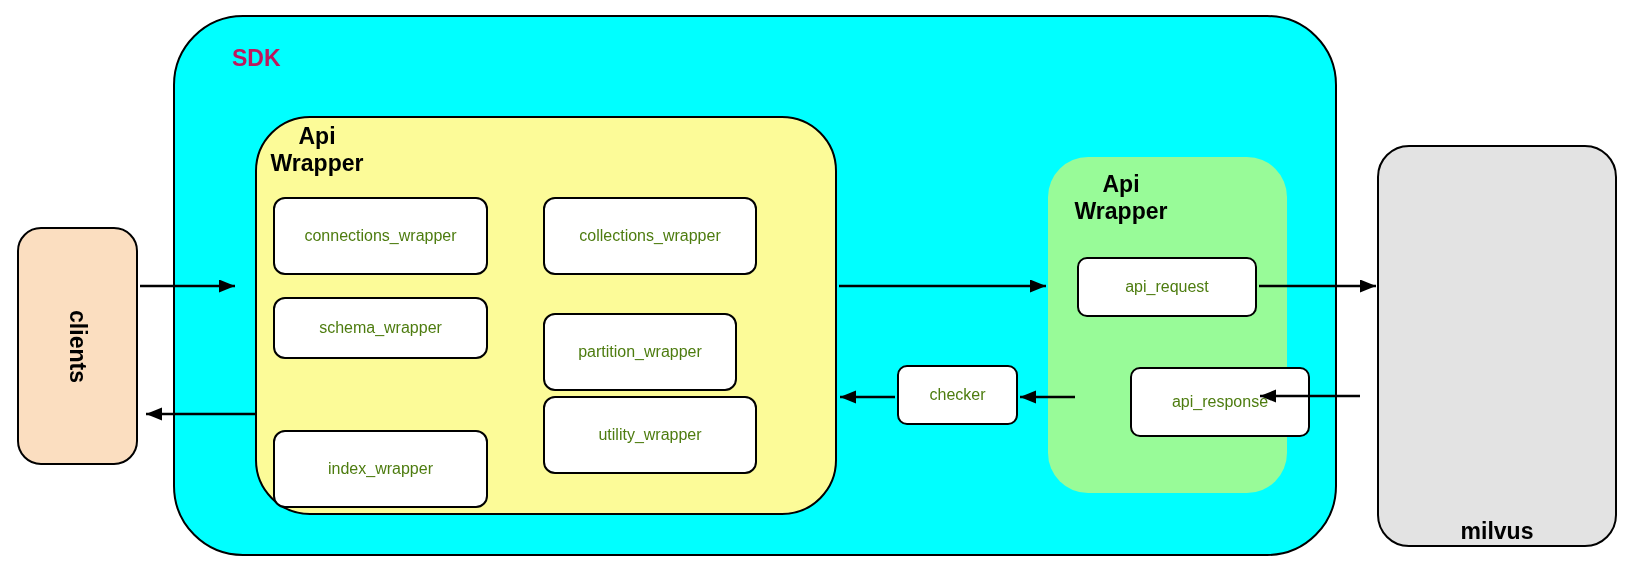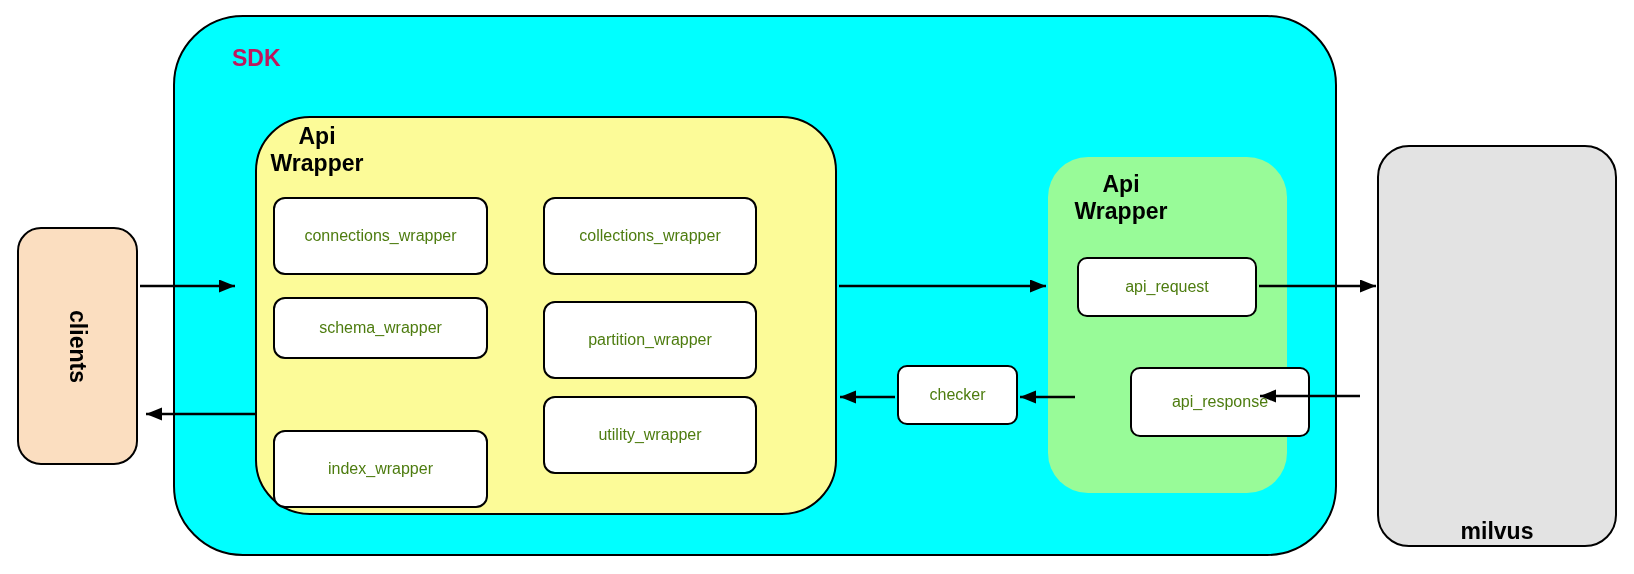--- a/index.html
+++ b/index.html
@@ -109,21 +109,21 @@
     display: flex;
     align-items: center;
     justify-content: center;
     font-size: 16px;
     color: #4d7c0f;
     white-space: nowrap;
   }
   .n-connections { left: 273px; top: 197px; width: 215px; height: 78px; }
   .n-collections { left: 543px; top: 197px; width: 214px; height: 78px; }
   .n-schema      { left: 273px; top: 297px; width: 215px; height: 62px; }
-  .n-partition   { left: 543px; top: 301px; width: 214px; height: 78px; }
+  .n-partition   { left: 543px; top: 313px; width: 194px; height: 78px; }
   .n-index       { left: 273px; top: 396px; width: 215px; height: 78px; margin-top: 34px; }
   .n-utility     { left: 543px; top: 396px; width: 214px; height: 78px; }
   .n-checker     { left: 897px;  top: 365px; width: 121px; height: 60px; border-radius: 10px; }
   .n-request     { left: 1077px; top: 257px; width: 180px; height: 60px; border-radius: 10px; }
   .n-response    { left: 1130px; top: 367px; width: 180px; height: 70px; border-radius: 10px; }
   
   .arrows {
     position: absolute;
     left: 0; top: 0;
     width: 1634px; height: 574px;

